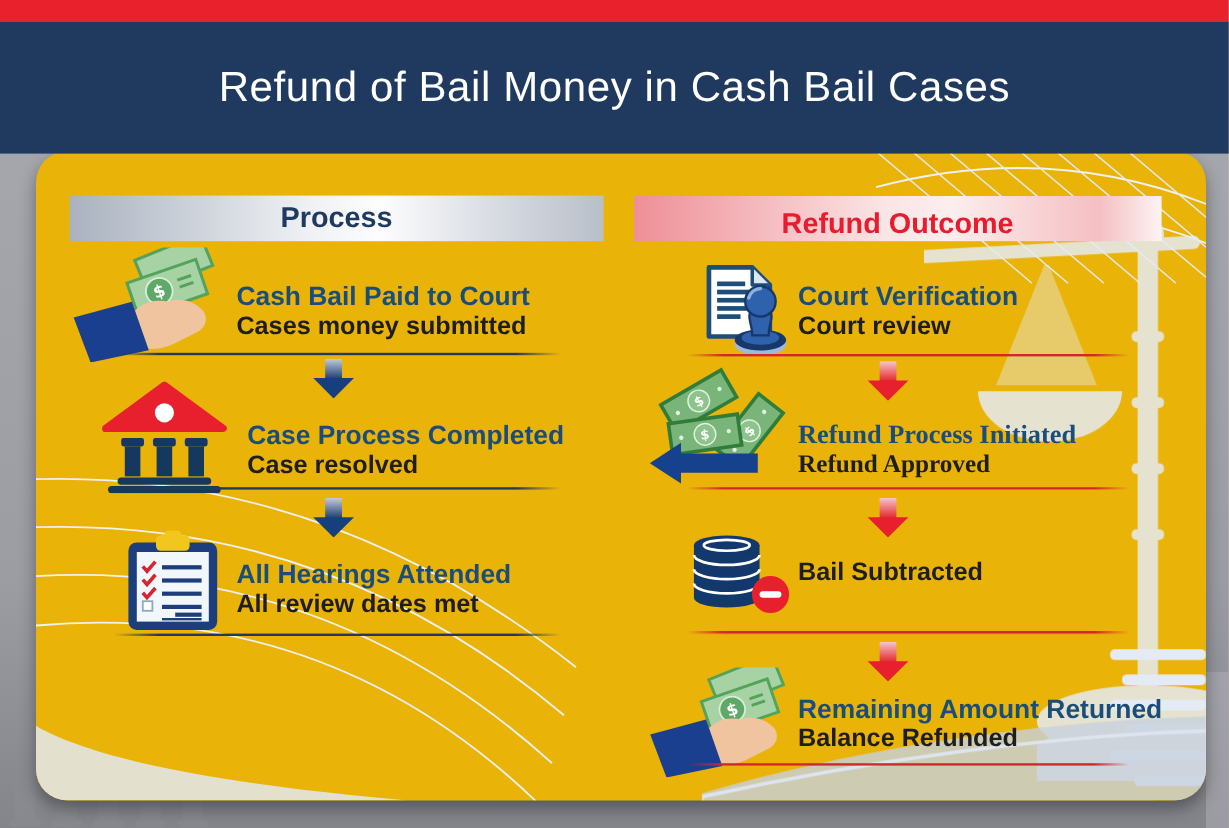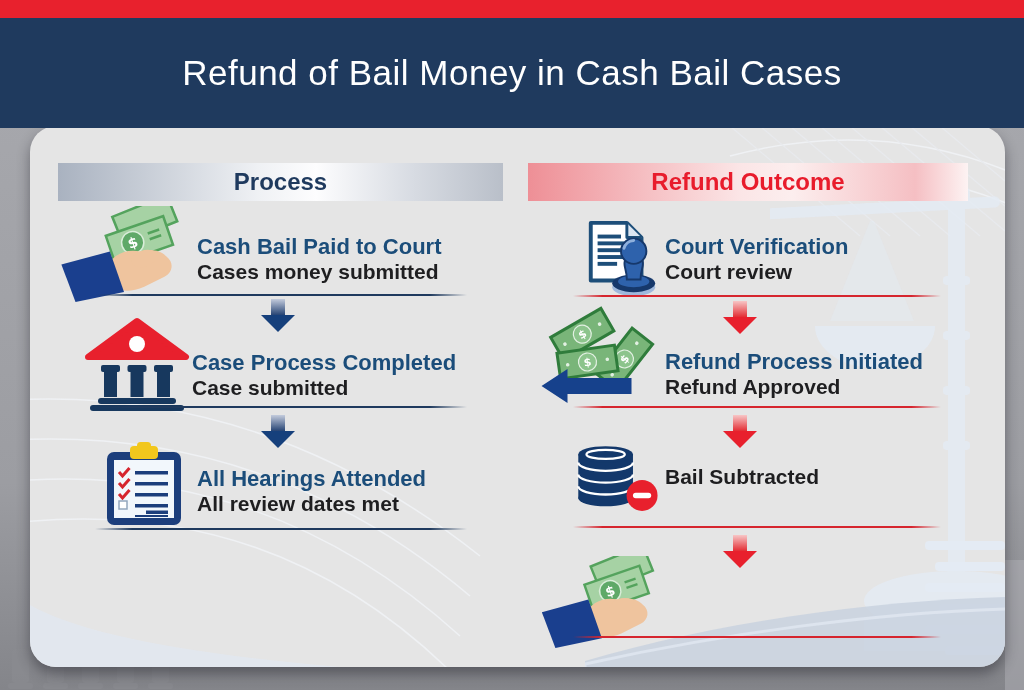--- a/index.html
+++ b/index.html
@@ -12,33 +12,33 @@
        background:linear-gradient(to bottom,#a9aaaf 0%,#9c9da2 70%,#84858a 100%);}
   .abs{position:absolute;}
 
   
   .top-stripe{left:0;top:0;width:1024px;height:18px;background:var(--red);}
   .title-band{left:0;top:18px;width:1024px;height:110px;background:var(--navy);
               display:flex;align-items:center;justify-content:center;z-index:5;}
   .main-title{color:#ffffff;font-size:35px;font-weight:400;letter-spacing:.5px;}
 
   
-  .card{left:30px;top:126px;width:975px;height:541px;background:#e5e5e5;
+  .card{left:30px;top:126px;width:975px;height:541px;background:#eab308;
         border-radius:26px;overflow:hidden;z-index:2;
         box-shadow:0 7px 13px rgba(30,32,40,.45);}
 
   
   .wm{pointer-events:none;}
 
   
   .col-bar{height:38px;display:flex;align-items:center;justify-content:center;z-index:3;}
   .process-bar{left:28px;top:37px;width:445px;
     background:linear-gradient(to right,#a9b2c0 0%,#eff1f4 45%,#fdfdfe 58%,#d7dbe2 80%,#b9bfc9 100%);}
   .refund-bar{left:498px;top:37px;width:440px;
-    background:linear-gradient(to right,#ee8f96 0%,#fbe5e6 48%,#fceeee 60%,#f5bfc3 88%,#fdf3f3 100%);}
+    background:linear-gradient(to right,#ee8f96 0%,#fbe5e6 48%,#fceeee 60%,#f5bfc3 88%,#fdf3f3 100%);align-items:flex-end;}
   .col-bar-label{font-size:24px;font-weight:700;}
   .process-bar .col-bar-label{color:var(--navy);}
   .refund-bar .col-bar-label{color:#e81c2c;}
 
   .step-text{z-index:3;}
   .step-title{font-size:22px;line-height:25px;font-weight:700;color:var(--title-blue);white-space:nowrap;}
   .step-sub{font-size:21px;line-height:25px;font-weight:700;color:var(--text-dark);white-space:nowrap;}
 
   .divider{height:2px;z-index:3;}
   .divider.navy{background:linear-gradient(to right,rgba(31,58,94,0),#1f3a5e 10%,#1f3a5e 90%,rgba(31,58,94,0));}
@@ -185,23 +185,23 @@
       <rect x="19" y="49" width="19" height="7" rx="2"></rect>
         <rect x="45.5" y="49" width="19" height="7" rx="2"></rect>
         <rect x="72" y="49" width="19" height="7" rx="2"></rect>
       <rect x="22" y="56" width="13" height="25"></rect>
         <rect x="48.5" y="56" width="13" height="25"></rect>
         <rect x="75" y="56" width="13" height="25"></rect>
       <rect x="16" y="82" width="78" height="6" rx="3"></rect>
       <rect x="8" y="89" width="94" height="6" rx="3"></rect>
     </g>
   </svg>
-  <div class="abs step-text" style="left:162px;top:224px;">
+  <div class="abs step-text" style="left:176px;top:224px;">
     <div class="step-title">Case Process Completed</div>
-    <div class="step-sub">Case submitted</div>
+    <div class="step-sub">Case resolved</div>
   </div>
   <div class="abs divider navy" style="left:65px;top:280px;width:372px;"></div>
 
   <svg class="abs arrow" style="left:230px;top:289px;" viewBox="0 0 36 33">
     <rect x="11" y="0" width="14" height="17" fill="url(#gNavyArrow)"></rect>
     <polygon points="1,16 35,16 18,33" fill="#16407c"></polygon>
   </svg>
 
   <svg class="abs icon" style="left:64px;top:316px;" width="100" height="86" viewBox="0 0 100 86">
     <rect x="13" y="10" width="74" height="73" rx="7" fill="#1c3e7c"></rect>
@@ -274,21 +274,21 @@
     </g>
     <g transform="rotate(-8 48 58)">
       <rect x="19" y="45" width="58" height="26" fill="#79b579" stroke="#2f7c3b" stroke-width="3"></rect>
       <circle cx="48" cy="58" r="9" fill="#8cc48c" stroke="#e2f0e2" stroke-width="1.2"></circle>
       <text x="48" y="62" font-size="11" font-weight="bold" fill="#ffffff" text-anchor="middle" font-family="DejaVu Sans, sans-serif">$</text>
       <circle cx="28" cy="58" r="1.8" fill="#e2f0e2"></circle>
         <circle cx="68" cy="58" r="1.8" fill="#e2f0e2"></circle>
     </g>
     <polygon points="2,82 28,65 28,74 92,74 92,90 28,90 28,99" fill="#16418c"></polygon>
   </svg>
-  <div class="abs step-text" style="left:635px;top:223px;">
+  <div class="abs step-text" style="left:635px;top:223px;font-family:Liberation Serif, serif;">
     <div class="step-title">Refund Process Initiated</div>
     <div class="step-sub">Refund Approved</div>
   </div>
   <div class="abs divider red" style="left:543px;top:280px;width:368px;"></div>
 
   <svg class="abs arrow" style="left:692px;top:289px;" viewBox="0 0 36 33">
     <rect x="11" y="0" width="14" height="17" fill="url(#gRedArrow)"></rect>
     <polygon points="1,16 35,16 18,33" fill="#e8202d"></polygon>
   </svg>
 
@@ -313,15 +313,19 @@
   <div class="abs divider red" style="left:543px;top:400px;width:368px;"></div>
 
   <svg class="abs arrow" style="left:692px;top:409px;" viewBox="0 0 36 33">
     <rect x="11" y="0" width="14" height="17" fill="url(#gRedArrow)"></rect>
     <polygon points="1,16 35,16 18,33" fill="#e8202d"></polygon>
   </svg>
 
   <svg class="abs icon" style="left:506px;top:430px;" width="126" height="92" viewBox="0 0 130 95">
     <use href="#sym-hand-money"></use>
   </svg>
+  <div class="abs step-text" style="left:635px;top:452px;">
+    <div class="step-title">Remaining Amount Returned</div>
+    <div class="step-sub">Balance Refunded</div>
+  </div>
   <div class="abs divider red" style="left:543px;top:510px;width:368px;"></div>
 
 </div>
 
 </body></html>

